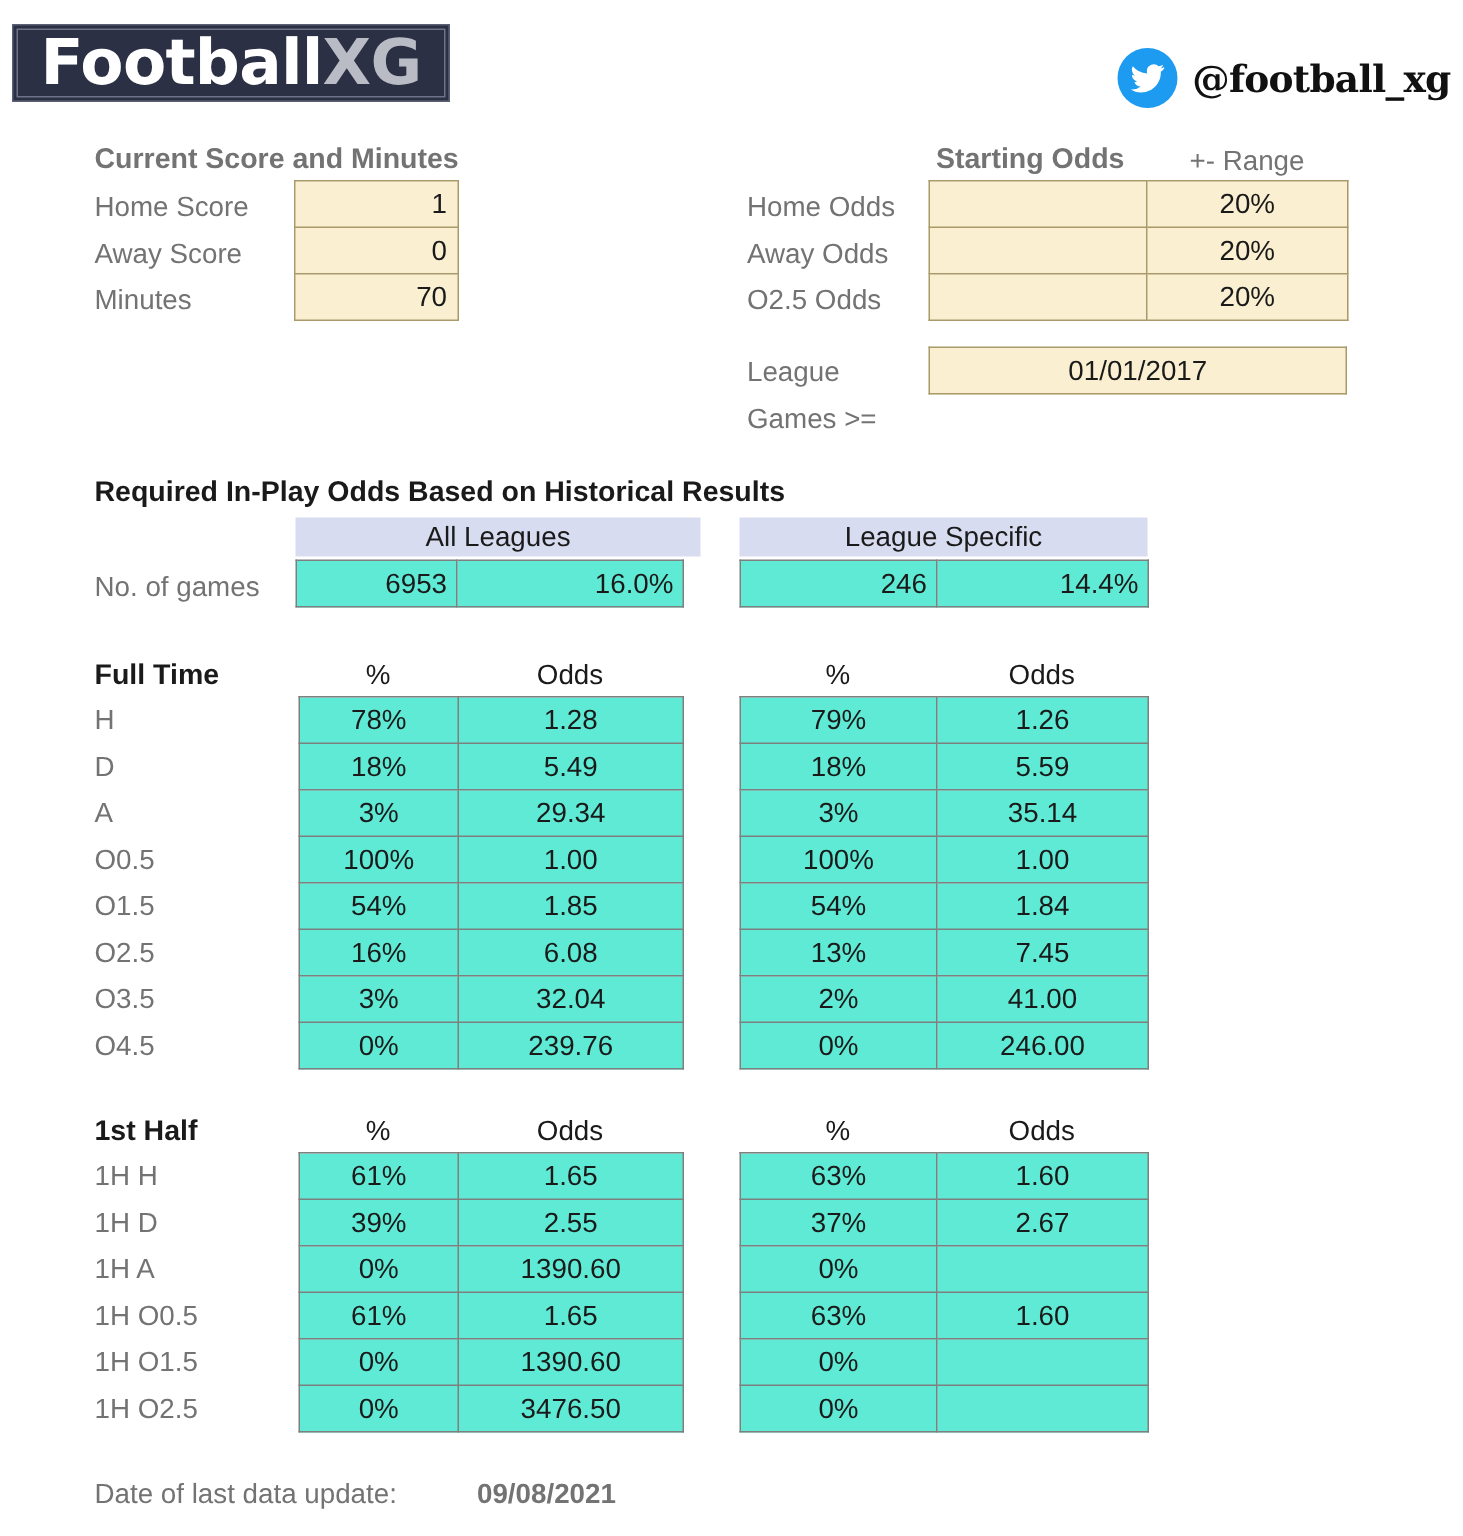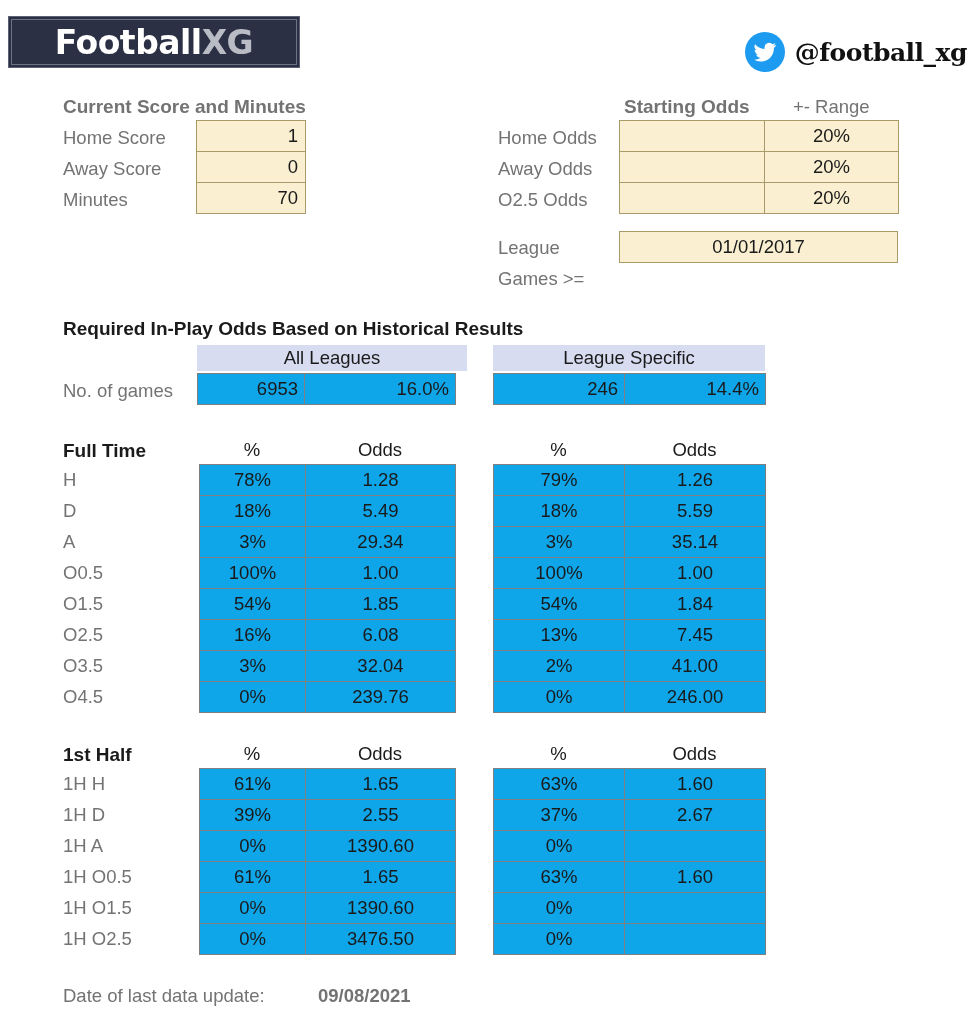--- a/index.html
+++ b/index.html
@@ -25,21 +25,21 @@
     border: 1px solid #5b6075;
     box-shadow: inset 0 0 0 2px #2b3044, inset 0 0 0 3px #6e7389;
     display: flex;
     align-items: center;
     justify-content: center;
     box-sizing: border-box;
   }
   #logo-text {
     font-family: "DejaVu Sans", sans-serif;
     font-weight: bold;
-    font-size: 33px;
+    font-size: 42px;
     letter-spacing: -0.5px;
     white-space: nowrap;
     line-height: 1;
   }
   #logo-text .w { color: #ffffff; }
   #logo-text .g { color: #b9bcc4; }
 
   
   #twitter-row {
     right: 8px; top: 18px;
@@ -98,21 +98,21 @@
   }
   .ta-r { text-align: right; }
   .ta-c { text-align: center; }
 
   
   .grid-table {
     border-collapse: collapse;
     table-layout: fixed;
   }
   .grid-table td {
-    background: #0ea5e9;
+    background: #5eead4;
     border: 1px solid #7f7f7f;
     font-size: 18.5px;
     height: 30px;
     padding: 0 6px;
     line-height: 1;
   }
   .band {
     background: #d7dcf0;
     font-size: 18.5px;
     height: 26px;

